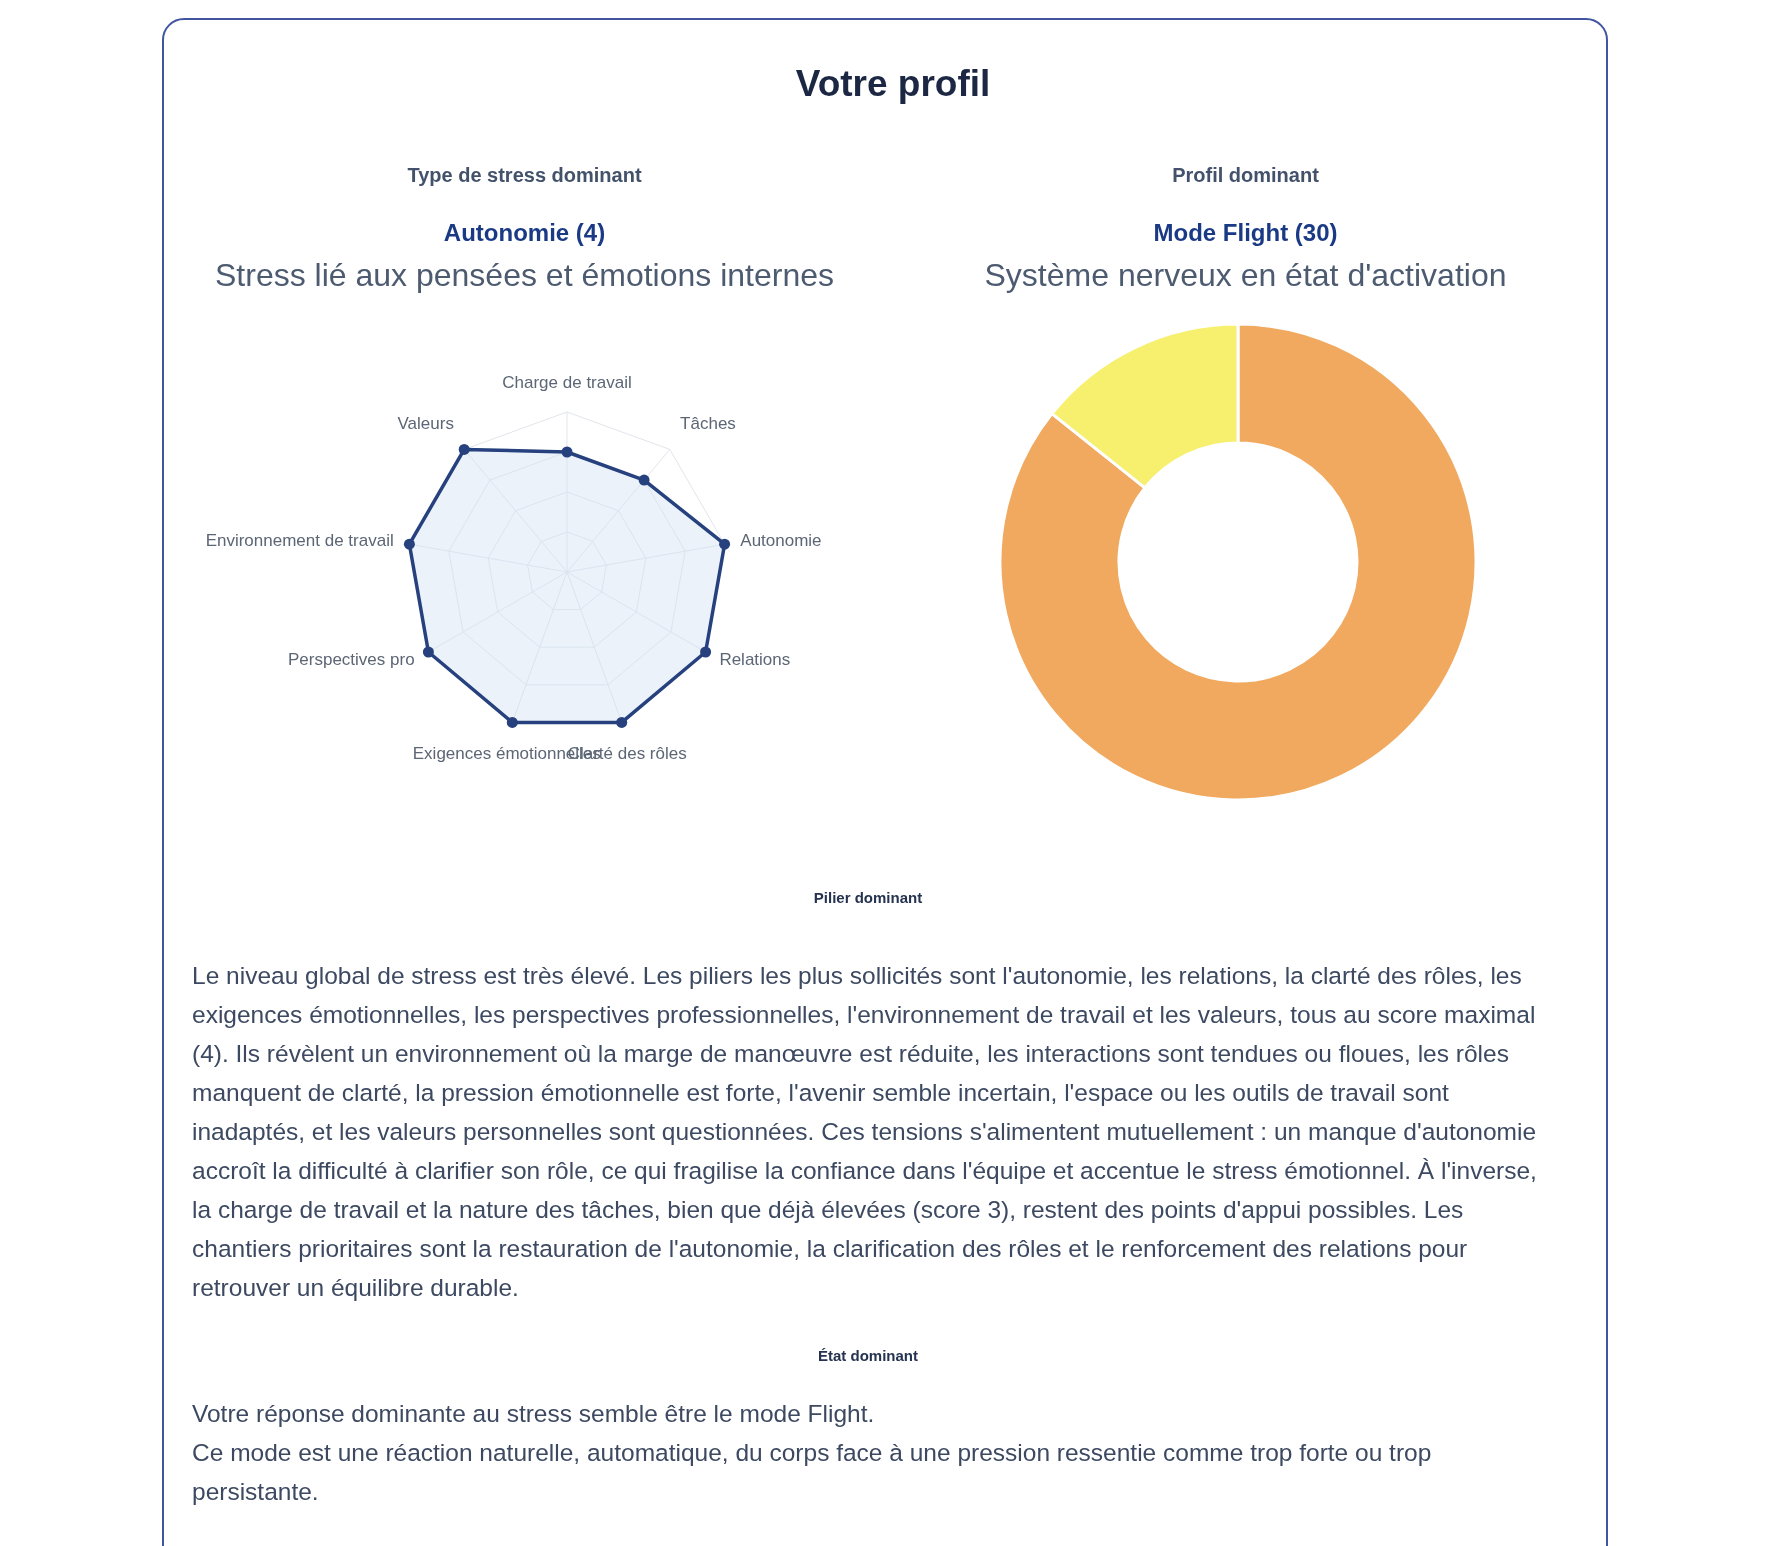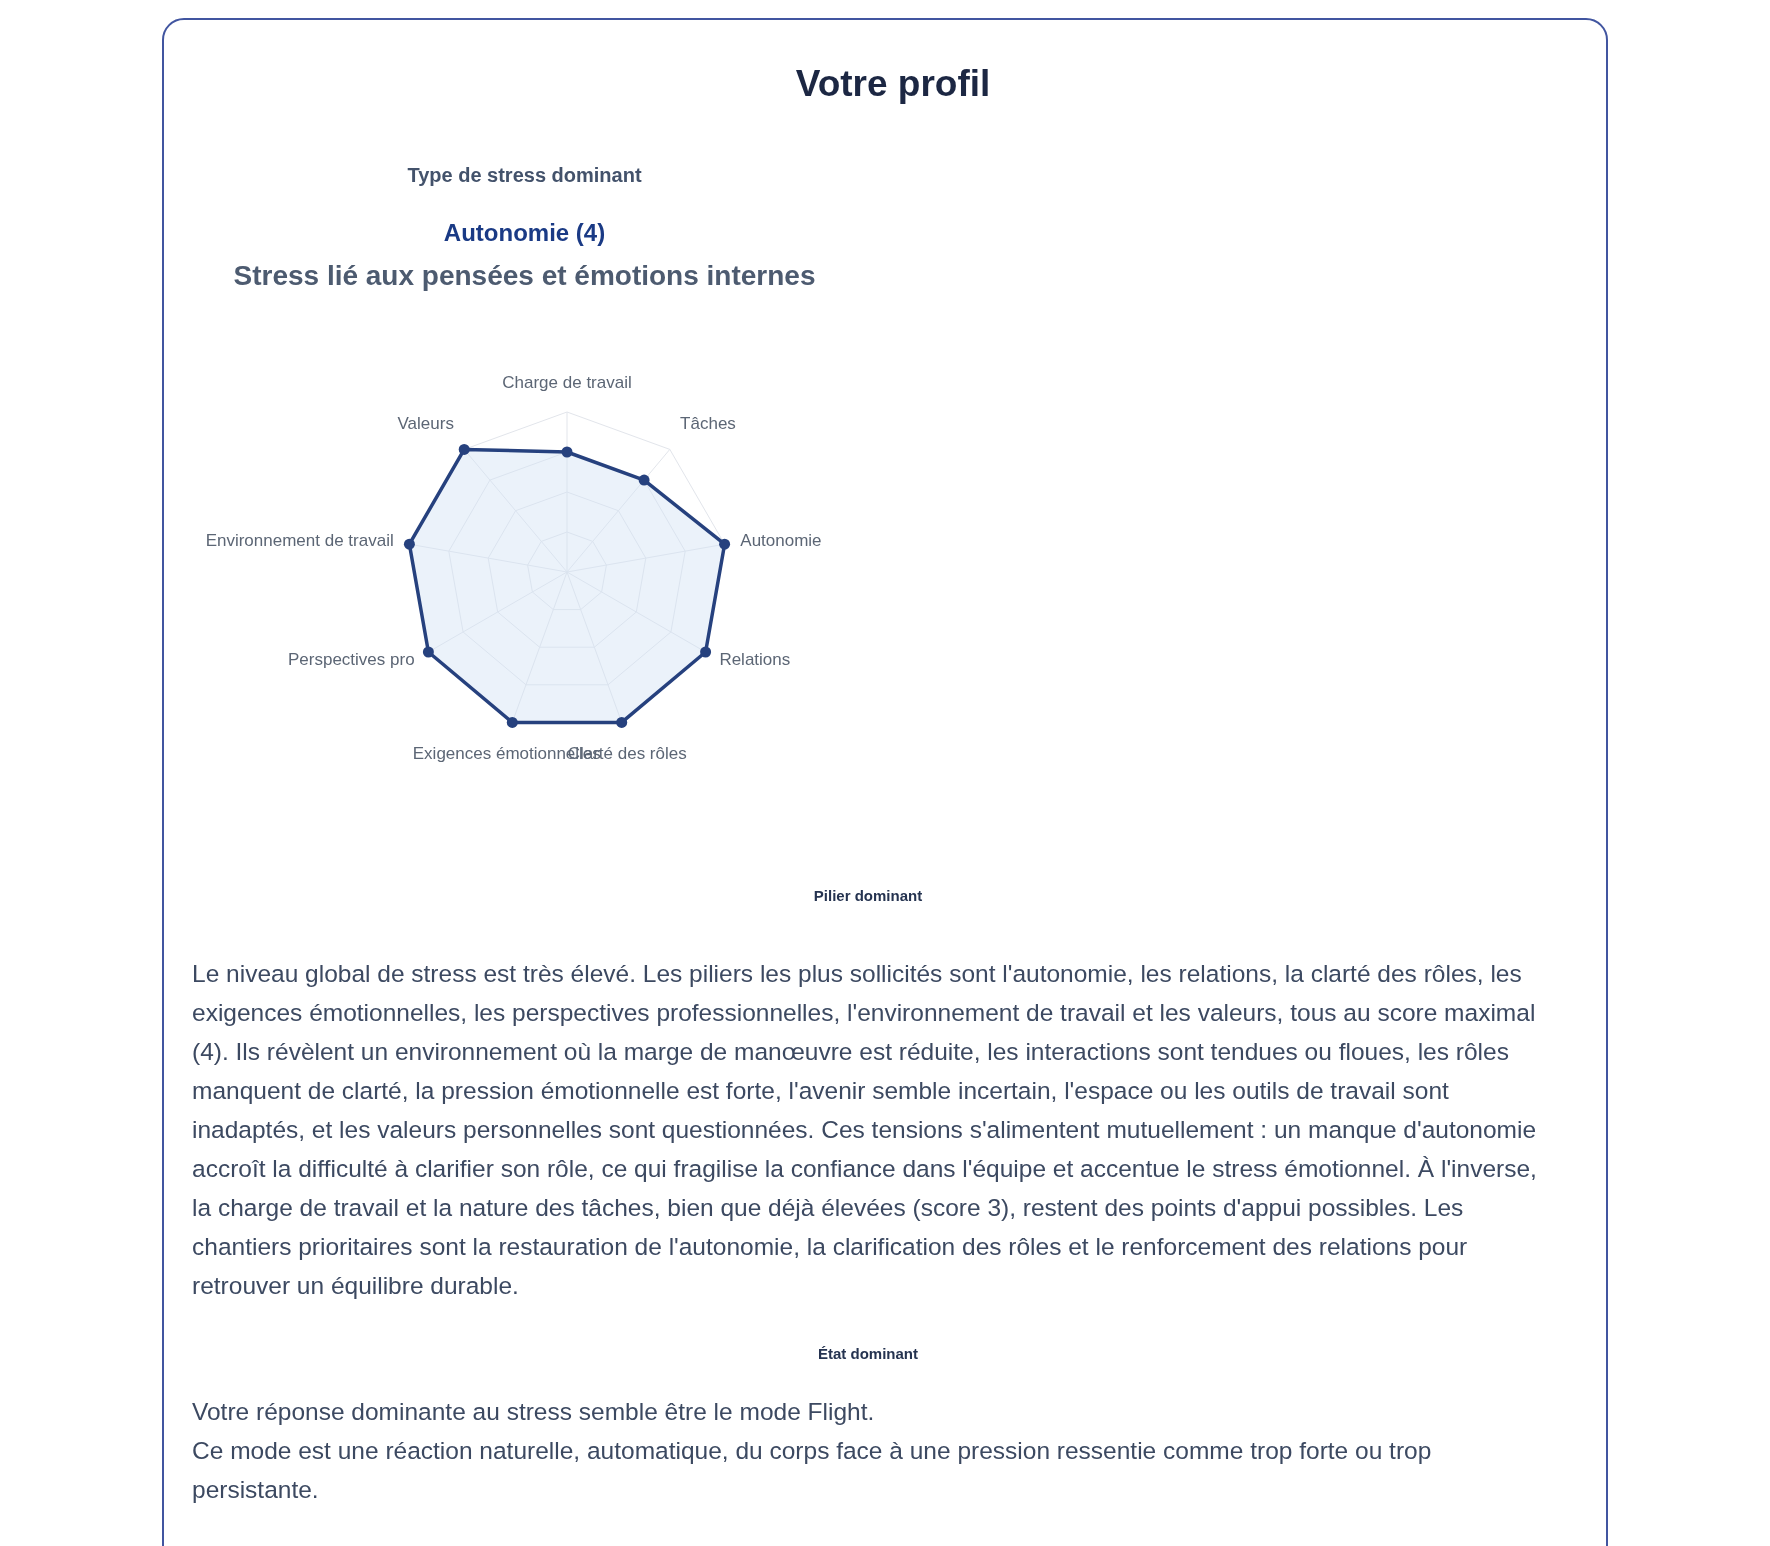--- a/index.html
+++ b/index.html
@@ -50,23 +50,22 @@
     color:var(--label-color);
   }
   .panel-value{
     margin-top:26px;
     font-size:24px;line-height:37px;
     font-weight:700;
     color:var(--value-color);
   }
   .panel-subtitle{
     margin-top:10px;
-    font-size:28px;line-height:29px;
+    font-size:32px;line-height:29px;
     color:var(--subtitle-color);
-    font-weight:bold;
   }
   svg.radar-chart{display:inline-block;margin-top:40px;}
   svg.donut-chart{display:inline-block;margin-top:32px;position:relative;left:-8px;}
   .section{
     margin-left:28px;
     width:1352px;
     text-align:left;
   }
   .section--pilier{margin-top:78px;}
   .section--pilier h2{margin:0 0 45px 0;}
@@ -127,20 +126,35 @@
           <text x="575.3" y="216.4" text-anchor="start" font-size="17" fill="#5C6675" font-family="&quot;Liberation Sans&quot;, sans-serif">Autonomie</text>
           <text x="554.4" y="335.0" text-anchor="start" font-size="17" fill="#5C6675" font-family="&quot;Liberation Sans&quot;, sans-serif">Relations</text>
           <text x="462.2" y="429.4" text-anchor="middle" font-size="17" fill="#5C6675" font-family="&quot;Liberation Sans&quot;, sans-serif">Clarté des rôles</text>
           <text x="341.8" y="429.4" text-anchor="middle" font-size="17" fill="#5C6675" font-family="&quot;Liberation Sans&quot;, sans-serif">Exigences émotionnelles</text>
           <text x="249.6" y="335.0" text-anchor="end" font-size="17" fill="#5C6675" font-family="&quot;Liberation Sans&quot;, sans-serif">Perspectives pro</text>
           <text x="228.7" y="216.4" text-anchor="end" font-size="17" fill="#5C6675" font-family="&quot;Liberation Sans&quot;, sans-serif">Environnement de travail</text>
           <text x="288.9" y="99.2" text-anchor="end" font-size="17" fill="#5C6675" font-family="&quot;Liberation Sans&quot;, sans-serif">Valeurs</text>
         </svg>
     </div>
 
+    <div class="col">
+      <div class="panel-label">Profil dominant</div>
+      <div class="panel-value">Mode Flight (30)</div>
+      <div class="panel-subtitle">Système nerveux en état d'activation</div>
+      <svg class="donut-chart" width="480" height="480" viewBox="0 0 480 480" aria-hidden="true">
+          <path d="M 240.00 2.00
+               A 238 238 0 1 1 53.92 91.61
+               L 146.96 165.80
+               A 119 119 0 1 0 240.00 121.00 Z" fill="#F0A95E" stroke="#ffffff" stroke-width="3" stroke-linejoin="round"></path>
+          <path d="M 53.92 91.61
+               A 238 238 0 0 1 240.00 2.00
+               L 240.00 121.00
+               A 119 119 0 0 0 146.96 165.80 Z" fill="#F7F06E" stroke="#ffffff" stroke-width="3" stroke-linejoin="round"></path>
+        </svg>
+    </div>
 
   </div>
 
   <div class="section section--pilier">
     <h2>Pilier dominant</h2>
     <p>Le niveau global de stress est très élevé. Les piliers les plus sollicités sont l'autonomie, les relations, la clarté des rôles, les exigences émotionnelles, les perspectives professionnelles, l'environnement de travail et les valeurs, tous au score maximal (4). Ils révèlent un environnement où la marge de manœuvre est réduite, les interactions sont tendues ou floues, les rôles manquent de clarté, la pression émotionnelle est forte, l'avenir semble incertain, l'espace ou les outils de travail sont inadaptés, et les valeurs personnelles sont questionnées. Ces tensions s'alimentent mutuellement : un manque d'autonomie accroît la difficulté à clarifier son rôle, ce qui fragilise la confiance dans l'équipe et accentue le stress émotionnel. À l'inverse, la charge de travail et la nature des tâches, bien que déjà élevées (score 3), restent des points d'appui possibles. Les chantiers prioritaires sont la restauration de l'autonomie, la clarification des rôles et le renforcement des relations pour retrouver un équilibre durable.</p>
   </div>
 
   <div class="section section--etat">
     <h2>État dominant</h2>

